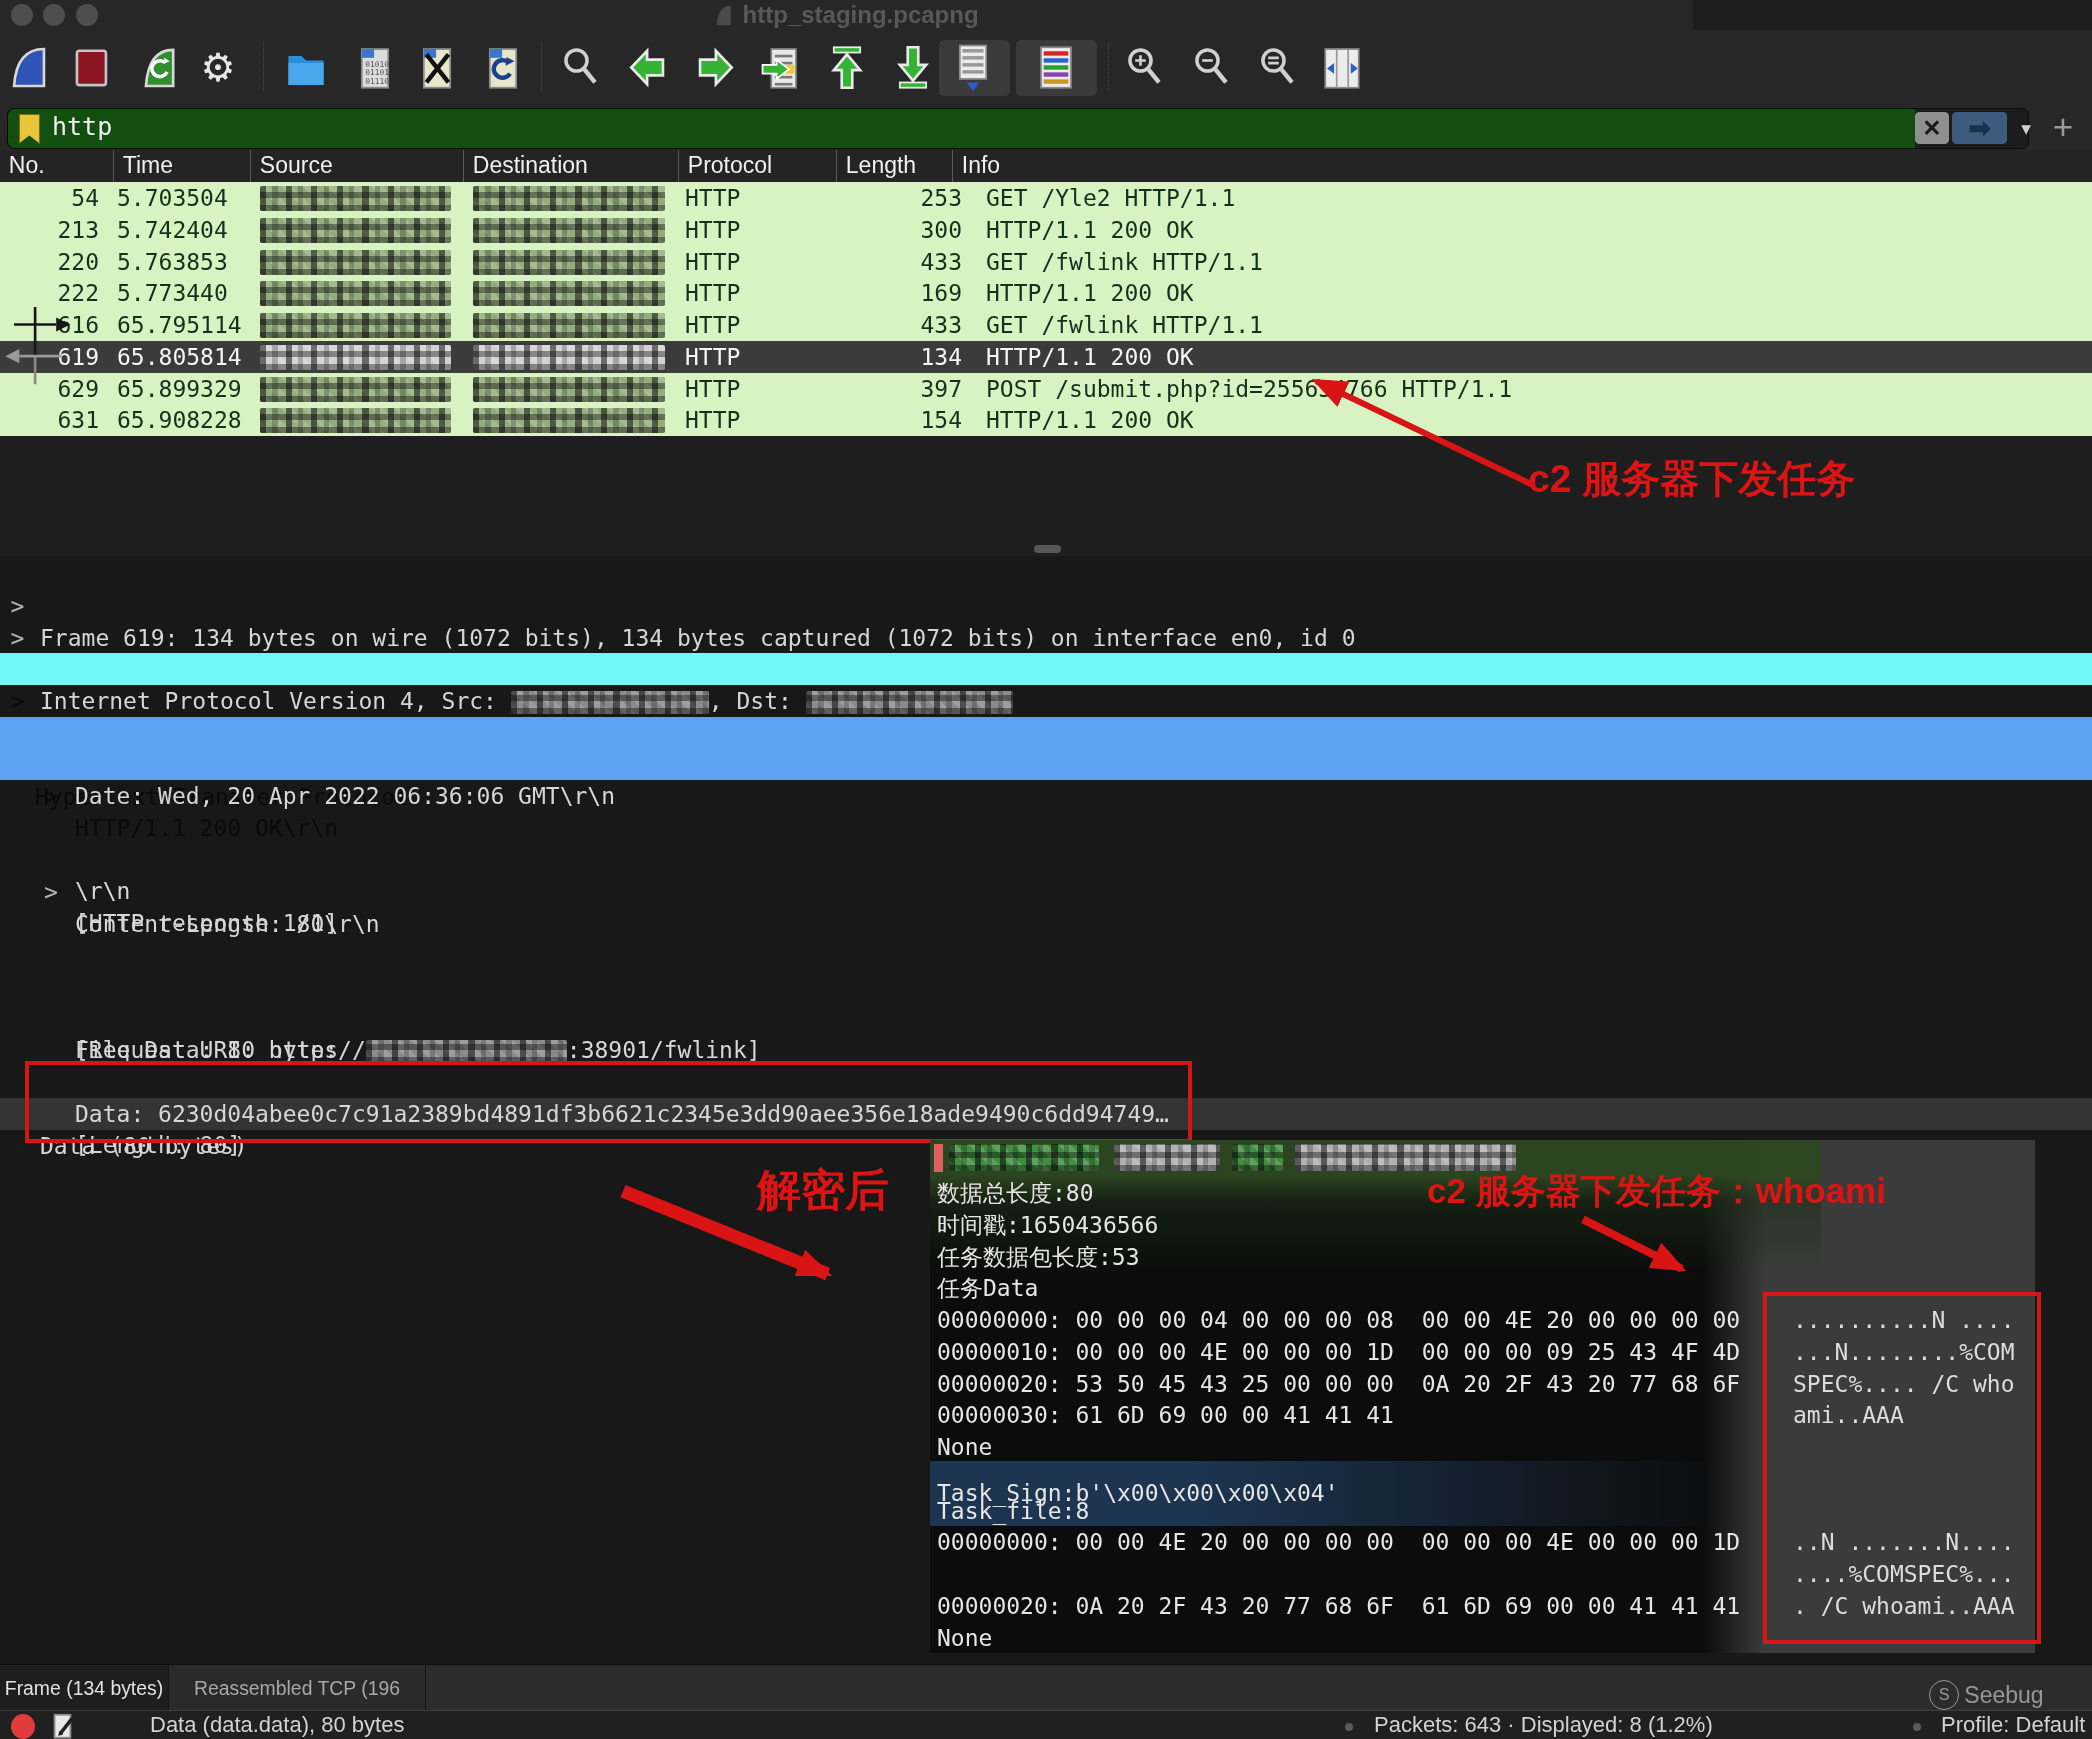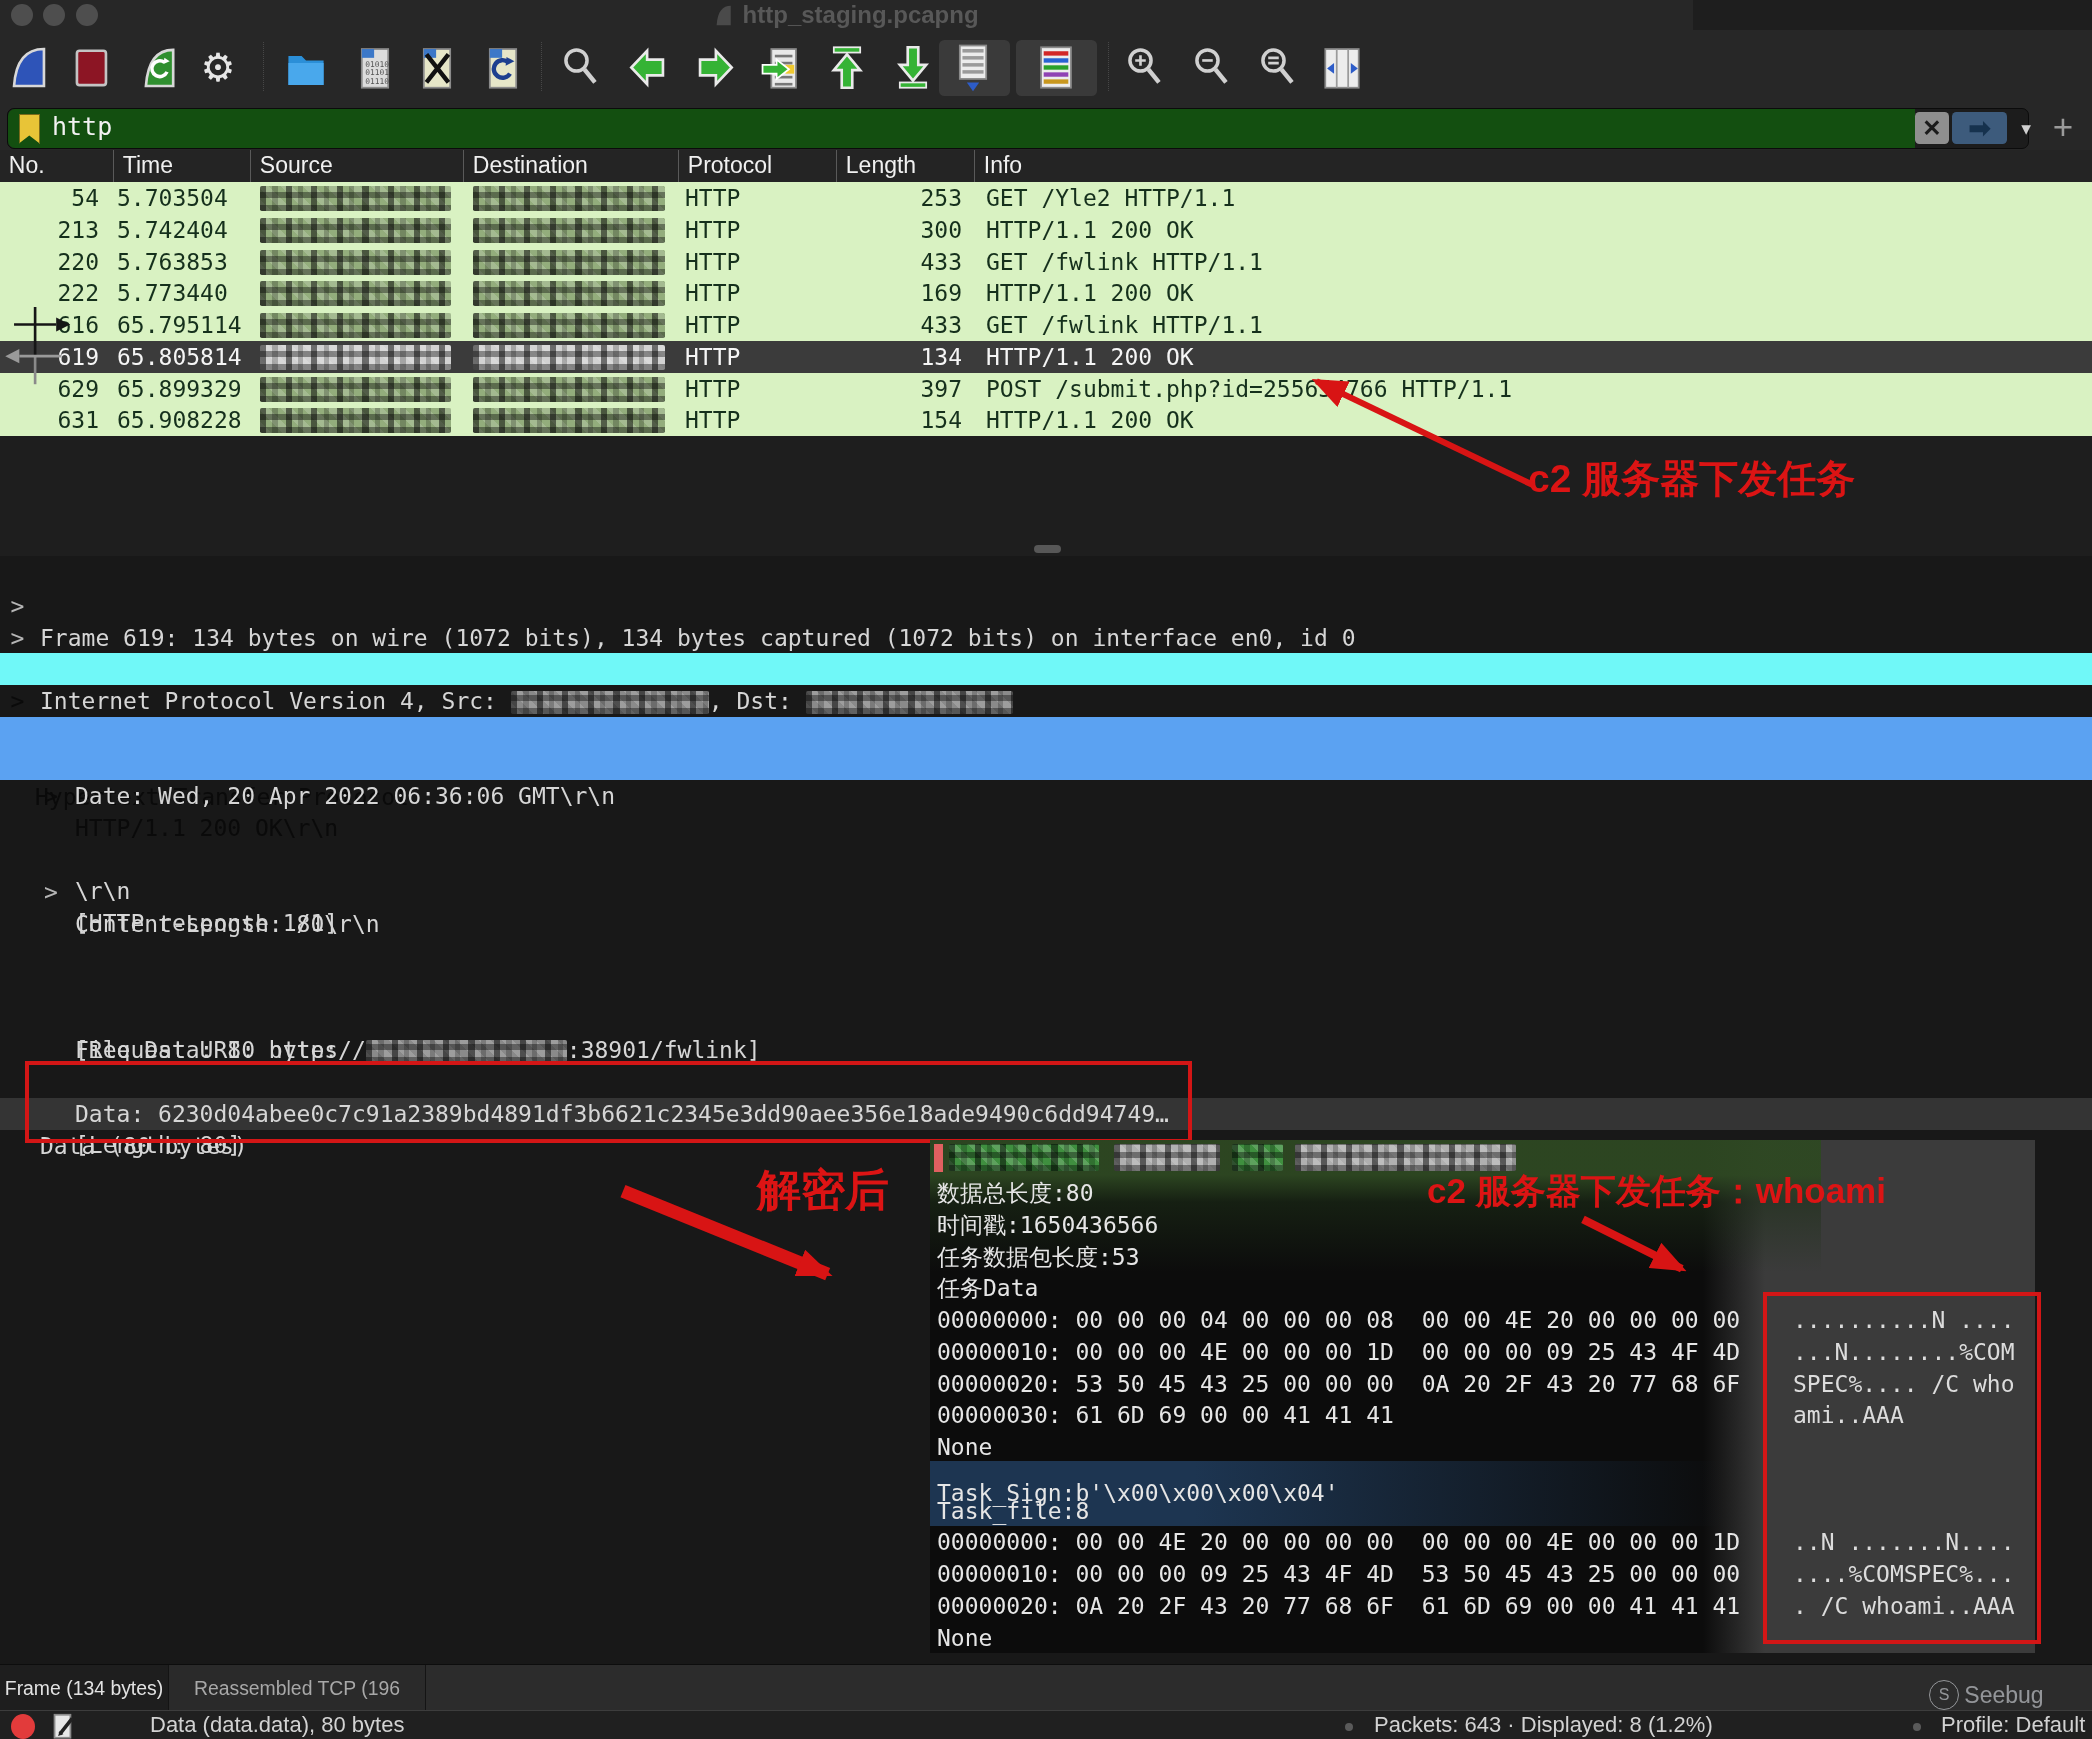--- a/index.html
+++ b/index.html
@@ -266,21 +266,21 @@
     <div class="fplus">+</div>
   </div>
 
   <div class="pktheader">
     <span class="phcell first" style="left:0">No.</span>
     <span class="phcell" style="left:113px">Time</span>
     <span class="phcell" style="left:250px">Source</span>
     <span class="phcell" style="left:463px">Destination</span>
     <span class="phcell" style="left:678px">Protocol</span>
     <span class="phcell" style="left:836px">Length</span>
-    <span class="phcell" style="left:974px">Info</span>
+    <span class="phcell" style="left:952px">Info</span>
   </div>
 
   <div class="pktlist">
     <div class="prow" style="top:0">
       <span class="pc no">54</span>
         <span class="pc time">5.703504</span>
       <span class="mosaic m-row" style="left:260px;width:191px"></span>
       <span class="mosaic m-row" style="left:473px;width:192px"></span>
       <span class="pc proto">HTTP</span>
         <span class="pc len">253</span>
@@ -420,21 +420,20 @@
     <div class="tline" style="top:101px">任务数据包长度:53</div>
     <div class="tline" style="top:132px">任务Data</div>
     <div class="tline" style="top:164px">00000000: 00 00 00 04 00 00 00 08  00 00 4E 20 00 00 00 00</div>
     <div class="tline" style="top:196px">00000010: 00 00 00 4E 00 00 00 1D  00 00 00 09 25 43 4F 4D</div>
     <div class="tline" style="top:228px">00000020: 53 50 45 43 25 00 00 00  0A 20 2F 43 20 77 68 6F</div>
     <div class="tline" style="top:259px">00000030: 61 6D 69 00 00 41 41 41</div>
     <div class="tline" style="top:291px">None</div>
     <div class="tline" style="top:337px">Task_Sign:b'\x00\x00\x00\x04'</div>
     <div class="tline" style="top:355px">Task_file:8</div>
     <div class="tline" style="top:386px">00000000: 00 00 4E 20 00 00 00 00  00 00 00 4E 00 00 00 1D</div>
-    <div class="tline" style="top:418px">00000010: 00 00 00 09 25 43 4F 4D  53 50 45 43 25 00 00 00</div>
     <div class="tline" style="top:450px">00000020: 0A 20 2F 43 20 77 68 6F  61 6D 69 00 00 41 41 41</div>
     <div class="tline" style="top:482px">None</div>
     <div class="aline" style="top:164px">..........N ....</div>
     <div class="aline" style="top:196px">...N........%COM</div>
     <div class="aline" style="top:228px">SPEC%.... /C who</div>
     <div class="aline" style="top:259px">ami..AAA</div>
     <div class="aline" style="top:386px">..N .......N....</div>
     <div class="aline" style="top:418px">....%COMSPEC%...</div>
     <div class="aline" style="top:450px">. /C whoami..AAA</div>
     <div class="asciibox"></div>

